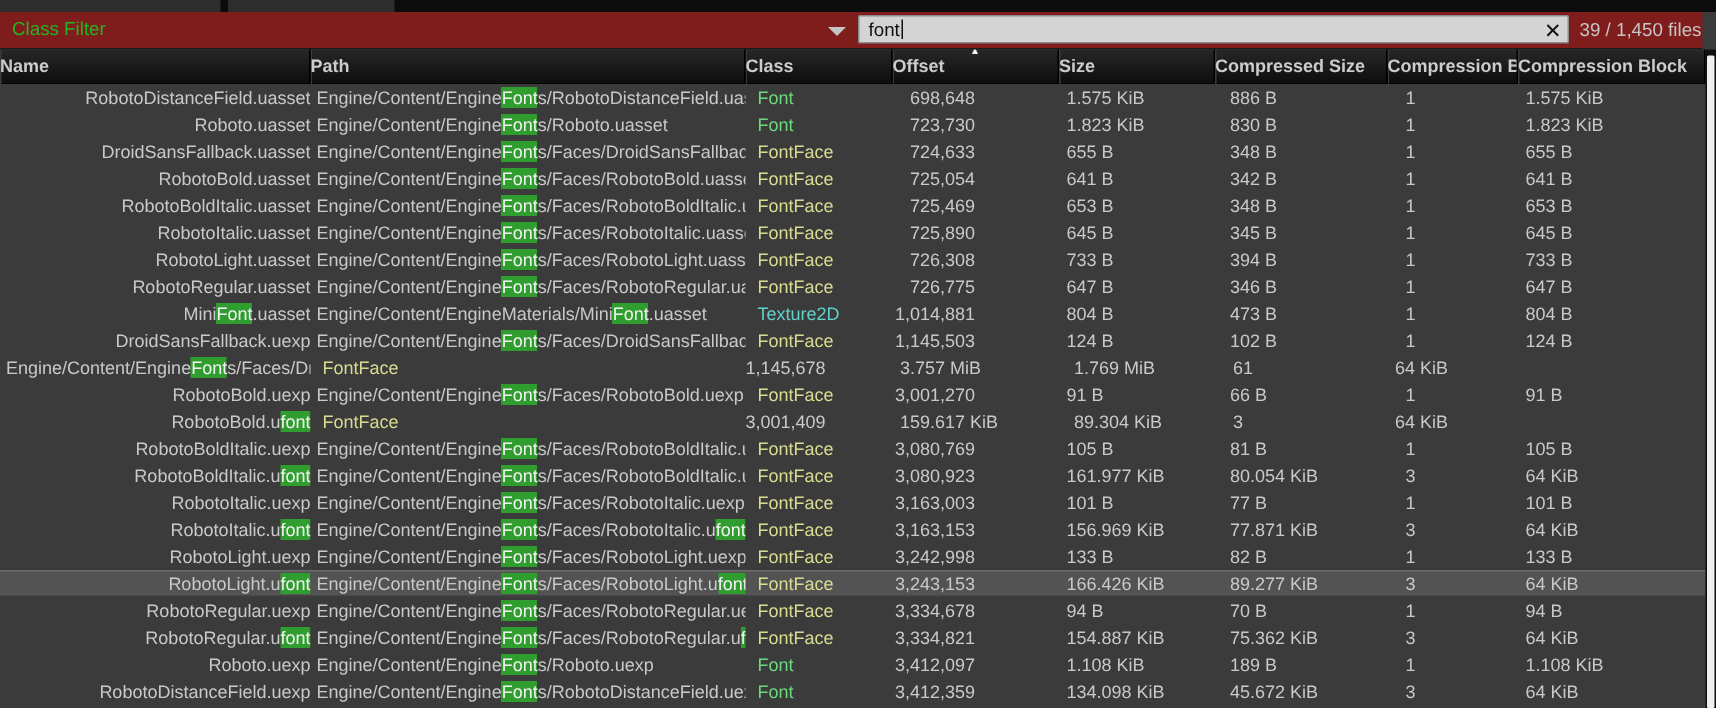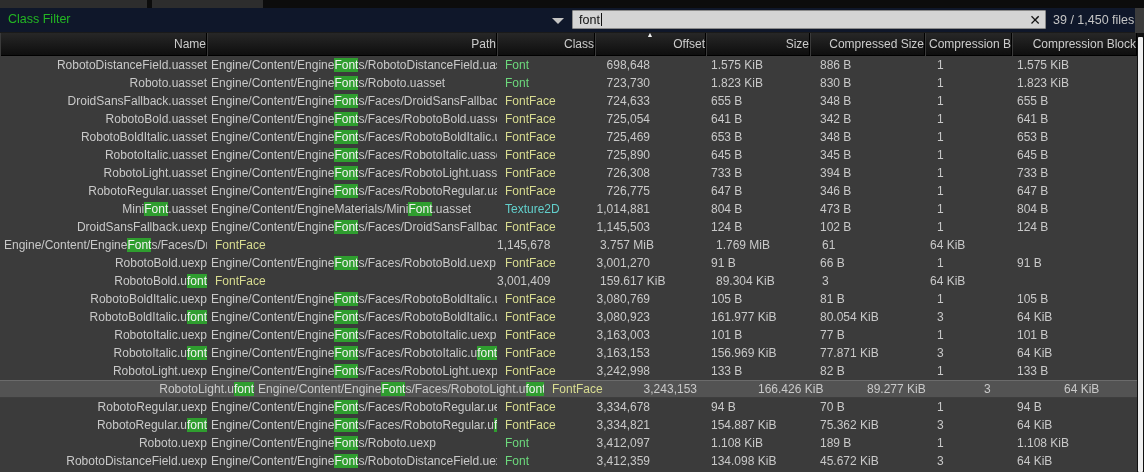--- a/index.html
+++ b/index.html
@@ -8,44 +8,44 @@
     position:relative; width:1144px; height:472px; overflow:hidden;
     font-family:"Liberation Sans","DejaVu Sans",sans-serif;
     font-size:12px; color:#c9c9c9; background:#3b3b3b;
   }
   
   .tab-strip { position:absolute; left:0; top:0; width:1144px; height:8px; background:#0c0c0c; }
   .tab-stub1 { position:absolute; left:0; top:0; width:147px; height:8px; background:#2d2d2d; }
   .tab-stub2 { position:absolute; left:152px; top:0; width:111px; height:8px; background:#2d2d2d; }
   
   .filter-bar { position:absolute; left:0; top:8px; width:1135px; height:25px;
-    background:#0f172a; border-bottom:1px solid #1a1a1a; }
+    background:#7f1d1d; border-bottom:1px solid #1a1a1a; }
   .class-filter-label { position:absolute; left:8px; top:4px; color:#23b523; font-size:12.5px; }
   .combo-arrow { position:absolute; left:552px; top:10px; width:0; height:0;
     border-left:6px solid transparent; border-right:6px solid transparent; border-top:6px solid #c4c4c4; }
   .search-box { position:absolute; left:572px; top:2px; width:474px; height:19px;
     background:#d4d4d4; border:1px solid #8a8a8a; border-radius:1px;
     display:flex; align-items:center; padding:0 4px 0 6px; }
   .search-text { color:#111; font-size:12.5px; white-space:pre; }
   .caret { width:1px; height:13px; background:#111; margin-left:1px; }
   .clear-btn { margin-left:auto; color:#111; font-size:14px; font-weight:bold; line-height:14px; cursor:pointer; }
   .file-count { position:absolute; left:1053px; top:5px; color:#c4c4c4; font-size:12.5px; white-space:nowrap; }
   
   .table { position:absolute; left:0; top:33px; width:1137px; height:439px; }
   .grid { display:grid; grid-template-columns:207px 290px 98px 111px 104px 115px 87px 125px; }
   .header-row { height:23px; background:linear-gradient(#272727,#0e0e0e); border-bottom:1px solid #000; }
-  .header-cell { position:relative; height:23px; line-height:23px; text-align:right;
+  .header-cell { position:relative; height:23px; line-height:23px; text-align:left;
     color:#cccccc; border-right:1px solid #000; box-shadow:inset 1px 0 0 #3a3a3a;
-    white-space:nowrap; overflow:hidden; cursor:pointer; }
+    white-space:nowrap; overflow:hidden; cursor:pointer;font-weight:bold; }
   .sort-arrow { position:absolute; top:-3px; left:50%; transform:translateX(-50%);
     font-size:7px; color:#efefef; line-height:10px; }
   
   .rows { height:416px; background:#3b3b3b; overflow:hidden; }
   .row { height:18px; line-height:18px; cursor:default; }
-  .row.selected { background:#535353; box-shadow:inset 0 1px 0 rgba(255,255,255,0.14), inset 0 -1px 0 rgba(0,0,0,0.25);padding-left:47px; }
+  .row.selected { background:#535353; box-shadow:inset 0 1px 0 rgba(255,255,255,0.14), inset 0 -1px 0 rgba(0,0,0,0.25); }
   .cell { white-space:nowrap; overflow:hidden; color:#c9c9c9; }
   .c0 { padding-left:8px;text-align:right; }
   .c1 { padding-left:4px; }
   .c2 { padding-left:8px; }
   .c3 { text-align:right; padding-right:56px; }
   .c4 { padding-left:5px; }
   .c5 { padding-left:10px; }
   .c6 { padding-left:12px; }
   .c7 { padding-left:5px; }
   .hl { background:#2f9e2f; color:#f2f2f2; }

